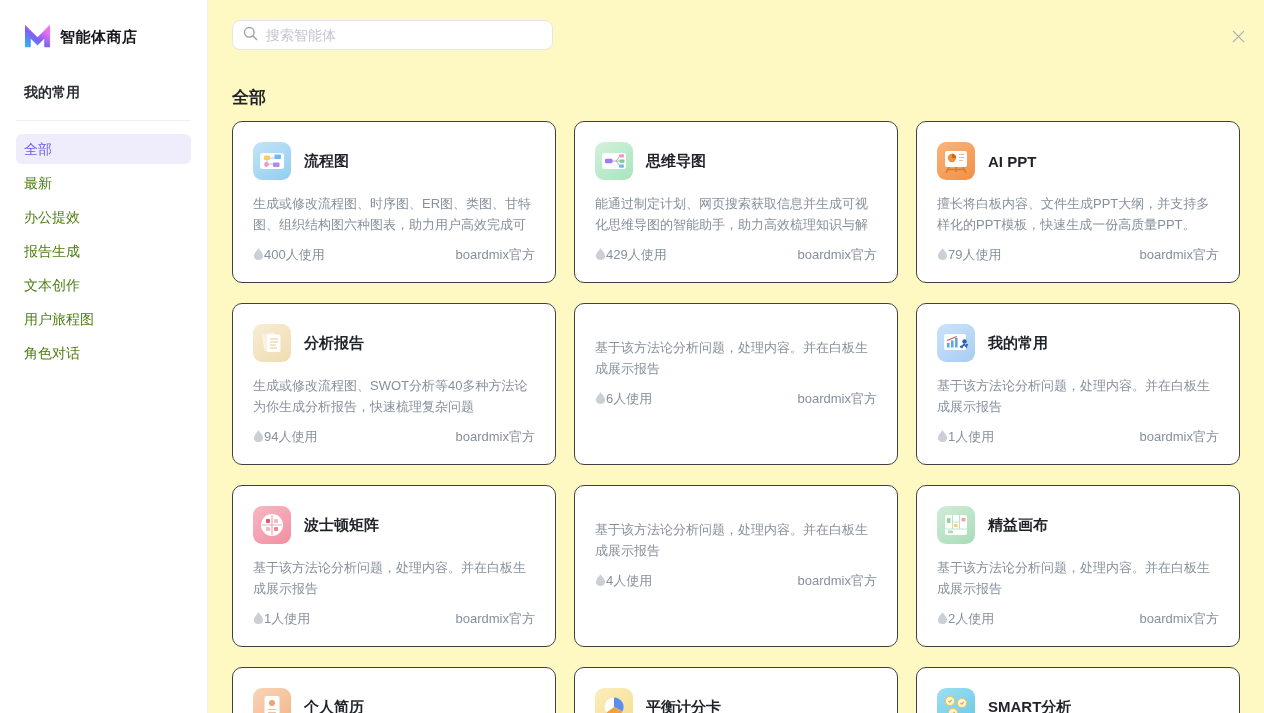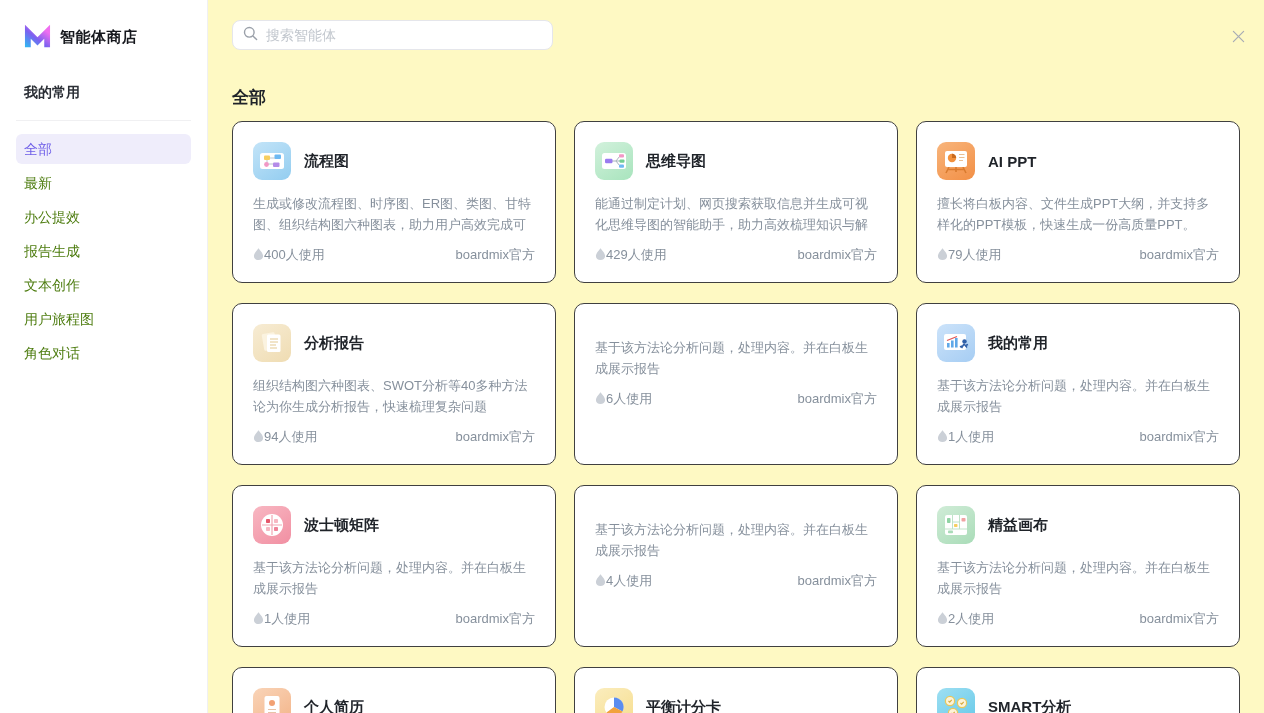--- a/index.html
+++ b/index.html
@@ -207,21 +207,21 @@
             <svg width="38" height="38" viewBox="0 0 38 38">
               <g transform="rotate(-10 17 18)">
                   <rect x="10" y="9" width="13" height="17" rx="1.5" fill="#fbf3e0"></rect>
                 </g>
               <rect x="14" y="10.5" width="13.5" height="17.5" rx="1.5" fill="#fff"></rect>
               <path d="M17 15 h8 M17 18 h8 M17 21 h6 M17 24 h7" stroke="#e3c992" stroke-width="1"></path>
             </svg>
           </span>
           <span class="card-title">分析报告</span>
         </div>
-        <div class="card-desc">组织结构图六种图表、SWOT分析等40多种方法论为你生成分析报告，快速梳理复杂问题</div>
+        <div class="card-desc">生成或修改流程图、SWOT分析等40多种方法论为你生成分析报告，快速梳理复杂问题</div>
         <div class="card-foot">
           <span class="usage">
             <span>
               <svg width="11" height="14" viewBox="0 0 12 14">
                   <path d="M6 .8 C3.4 4.2 1 6.6 1 9.2 C1 12 3.2 13.6 6 13.6 C8.8 13.6 11 12 11 9.2 C11 6.6 8.6 4.2 6 .8 Z" fill="#cbd0d7"></path>
                 </svg>
             </span>
             <span>94人使用</span>
           </span>
           <span>boardmix官方</span>

